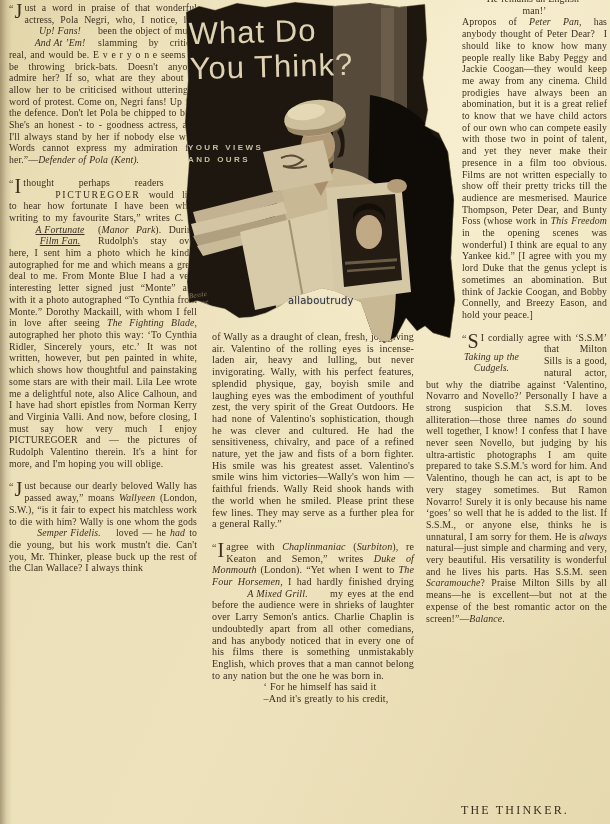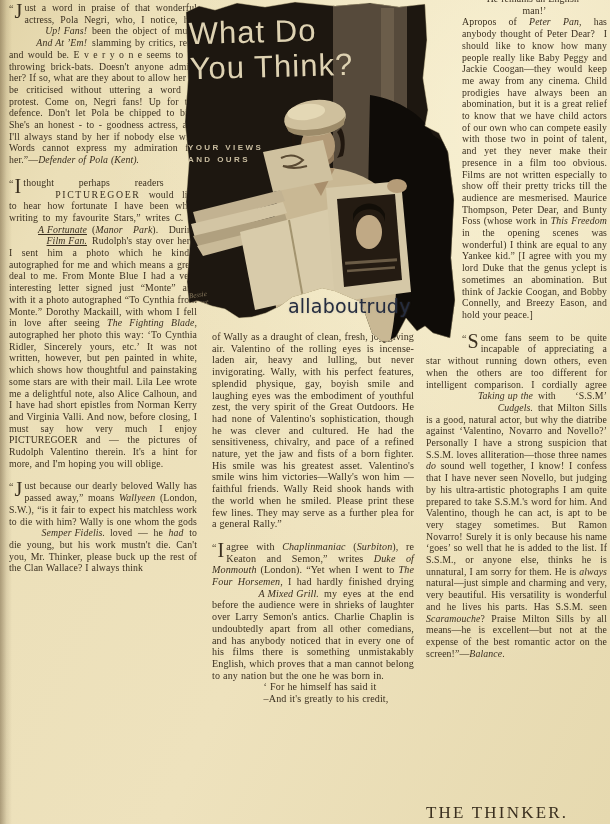--- a/index.html
+++ b/index.html
@@ -22,31 +22,31 @@
   #col1{left:9px;top:2px;width:188px;height:822px;}
   #col2{left:212px;top:331px;width:202px;height:493px;font-size:10.1px;}
   #col3{left:426px;top:-7px;width:181px;height:834px;}
   .para{margin:0 0 11px 0;}
   .para:last-child{margin-bottom:0;}
   .i{font-style:italic;}
   .sp{letter-spacing:1.6px;margin-left:32px;}
   .qm{float:left;font-size:10px;line-height:11px;margin:1px 1px 0 0;}
   .dc{float:left;font-size:20px;line-height:19px;margin:0 2px 0 0;font-weight:400;}
   .sidehead{float:left;clear:left;font-style:italic;white-space:pre-line;
-            margin:0 5px 0 12px;text-align:right;line-height:11.7px;}
+            margin:0 5px 0 18px;text-align:center;line-height:11.7px;}
   .line{display:block;margin-left:14px;text-align:center;}
   .line2{display:block;margin-left:26px;text-align:center;}
   .photofloat{float:left;width:31px;height:341px;margin-right:5px;}
   #photo{position:absolute;left:185px;top:0;width:272px;height:348px;}
   #watermark{position:absolute;left:288px;top:295px;
     font-family:"DejaVu Sans","Liberation Sans",sans-serif;
-    font-size:19px;color:var(--wm);letter-spacing:.2px;
+    font-size:10px;color:var(--wm);letter-spacing:.2px;
     text-shadow:0 0 2px rgba(120,120,130,.35);}
-  #signature{position:absolute;left:426px;top:803px;width:178px;text-align:left;
-    font-size:17px;letter-spacing:2.2px;color:var(--ink);}
+  #signature{position:absolute;left:426px;top:803px;width:178px;text-align:center;
+    font-size:12px;letter-spacing:2.2px;color:var(--ink);}
   svg text{user-select:none;}
 </style>
 </head>
 <body>
 
 <div id="page">
   <div id="binding"></div>
 
   <div id="col1" class="col">
       <p class="para"><span class="qm">“</span><span class="dc">J</span><span>ust a word in praise of that wonderful actress, Pola Negri, who, I notice, has been the object of much </span><span class="sidehead" style="width: 66px;">Up! Fans!
@@ -56,21 +56,21 @@
       <p class="para"><span class="qm">“</span><span class="dc">J</span><span>ust because our dearly beloved Wally has passed away,” moans </span><span class="i">Wallyeen</span><span> (London, S.W.), “is it fair to expect his matchless work to die with him?  Wally </span><span class="sidehead" style="width: 84px;">Semper Fidelis.</span><span>is one whom the gods loved — he </span><span class="i">had</span><span> to die young, but his work mustn't die.  Can't you, Mr. Thinker, please buck up the rest of the Clan Wallace?  I always think</span></p>
     </div>
 
   <div id="col2" class="col">
       <p class="para"><span>of Wally as a draught of clean, fresh, joy-giving air.  Valentino of the rolling eyes is incense-laden air, heavy and lulling, but never invigorating. Wally, with his perfect features, splendid physique, gay, boyish smile and laughing eyes was the embodiment of youthful zest, the very spirit of the Great Outdoors.  He had none of Valentino's sophistication, though he was clever and cultured.  He had the sensitiveness, chivalry, and pace of a refined nature, yet the jaw and fists of a born fighter.  His smile was his greatest asset.  Valentino's smile wins him victories—Wally's won him —faithful friends. Wally Reid shook hands with the world when he smiled. Please print these few lines.  They may serve as a further plea for a general Rally.”</span></p>
       <p class="para"><span class="qm">“</span><span class="dc">I</span><span>agree with </span><span class="i">Chaplinmaniac</span><span> (</span><span class="i">Surbiton</span><span>), re Keaton and Semon,” writes </span><span class="i">Duke of Monmouth</span><span> (London). “Yet when I went to </span><span class="i">The Four Horsemen</span><span>, I had </span><span class="sidehead" style="width: 95px;">A Mixed Grill.</span><span>hardly finished drying my eyes at the end before the audience were in shrieks of laughter over Larry Semon's antics.  Charlie Chaplin is undoubtedly apart from all other comedians, and has anybody noticed that in every one of his films there is something unmistakably English, which proves that a man cannot belong to any nation but the one he was born in.</span><span class="line">‘ For he himself has said it</span><span class="line2">–And it's greatly to his credit,</span></p>
     </div>
 
   <div id="col3" class="col">
       <p class="para"><span class="photofloat"></span><span class="line">He remains an English-</span><span class="line2">man!’</span><span>Apropos of </span><span class="i">Peter Pan</span><span>, has anybody thought of Peter Dear?  I should like to know how many people really like Baby Peggy and Jackie Coogan—they would keep me away from any cinema. Child prodigies have always been an abomination, but it is a great relief to know that we have child actors of our own who can compete easily with those two in point of talent, and yet they never make their presence in a film too obvious.  Films are not written especially to show off their pretty tricks till the audience are mesmerised.  Maurice Thompson, Peter Dear, and Bunty Foss (whose work in </span><span class="i">This Freedom</span><span> in the opening scenes was wonderful) I think are equal to any Yankee kid.” [I agree with you my lord Duke that the genus yclept is sometimes an abomination. But think of Jackie Coogan, and Bobby Connelly, and Breezy Eason, and hold your peace.]</span></p>
-      <p class="para"><span class="qm">“</span><span class="dc">S</span><span>ome fans seem to be quite incapable of appreciating a star without running down others, even when the others are too different for intelligent comparison. </span><span class="sidehead" style="width: 95px;">Taking up the
+      <p class="para"><span class="qm">“</span><span class="dc">S</span><span class="sidehead" style="width: 95px;">Taking up the
 Cudgels.</span><span>I cordially agree with ‘S.S.M’ that Milton Sills is a good, natural actor, but why the diatribe against ‘Valentino, Novarro and Novello?’  Personally I have a strong suspicion that S.S.M. loves alliteration—those three names </span><span class="i">do</span><span> sound well together, I know!  I confess that I have never seen Novello, but judging by his ultra-artistic photographs I am quite prepared to take S.S.M.'s word for him.   And Valentino, though he can act, is apt to be very stagey sometimes.   But Ramon Novarro!  Surely it is only because his name ‘goes’ so well that he is added to the list.  If S.S.M., or anyone else, thinks he is unnatural, I am sorry for them.  He is </span><span class="i">always</span><span> natural—just simple and charming and very, very beautiful.  His versatility is wonderful and he lives his parts. Has S.S.M. seen </span><span class="i">Scaramouche</span><span>? Praise Milton Sills by all means—he is excellent—but not at the expense of the best romantic actor on the screen!”—</span><span class="i">Balance</span><span>.</span></p>
     </div>
 
   <div id="photo">
     <svg width="272" height="348" viewBox="0 0 272 348" xmlns="http://www.w3.org/2000/svg">
       <defs>
         <clipPath id="torn">
           <path d="M2,40 L1,12 14,6 30,10 52,3 80,7 110,2 150,6 185,3 214,7 240,4
                    242,40 238,78 243,110 240,126 254,133 263,152 269,200 266,258 270,300 265,338
                    248,333 240,326 232,331 221,318 211,337 199,343 187,333 176,302 164,297 150,291

